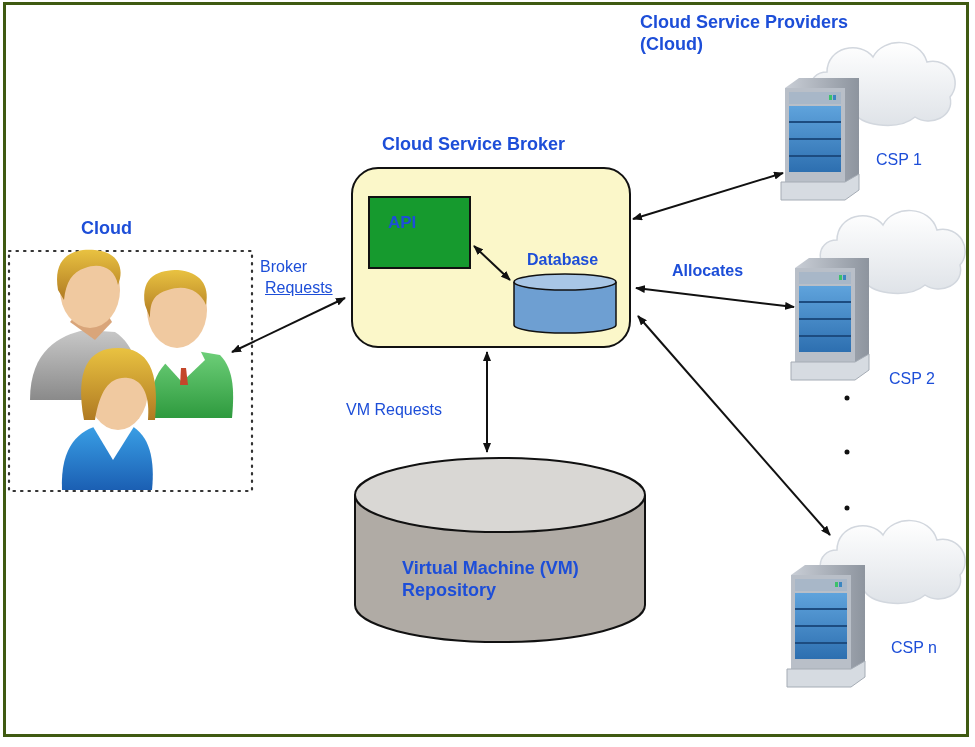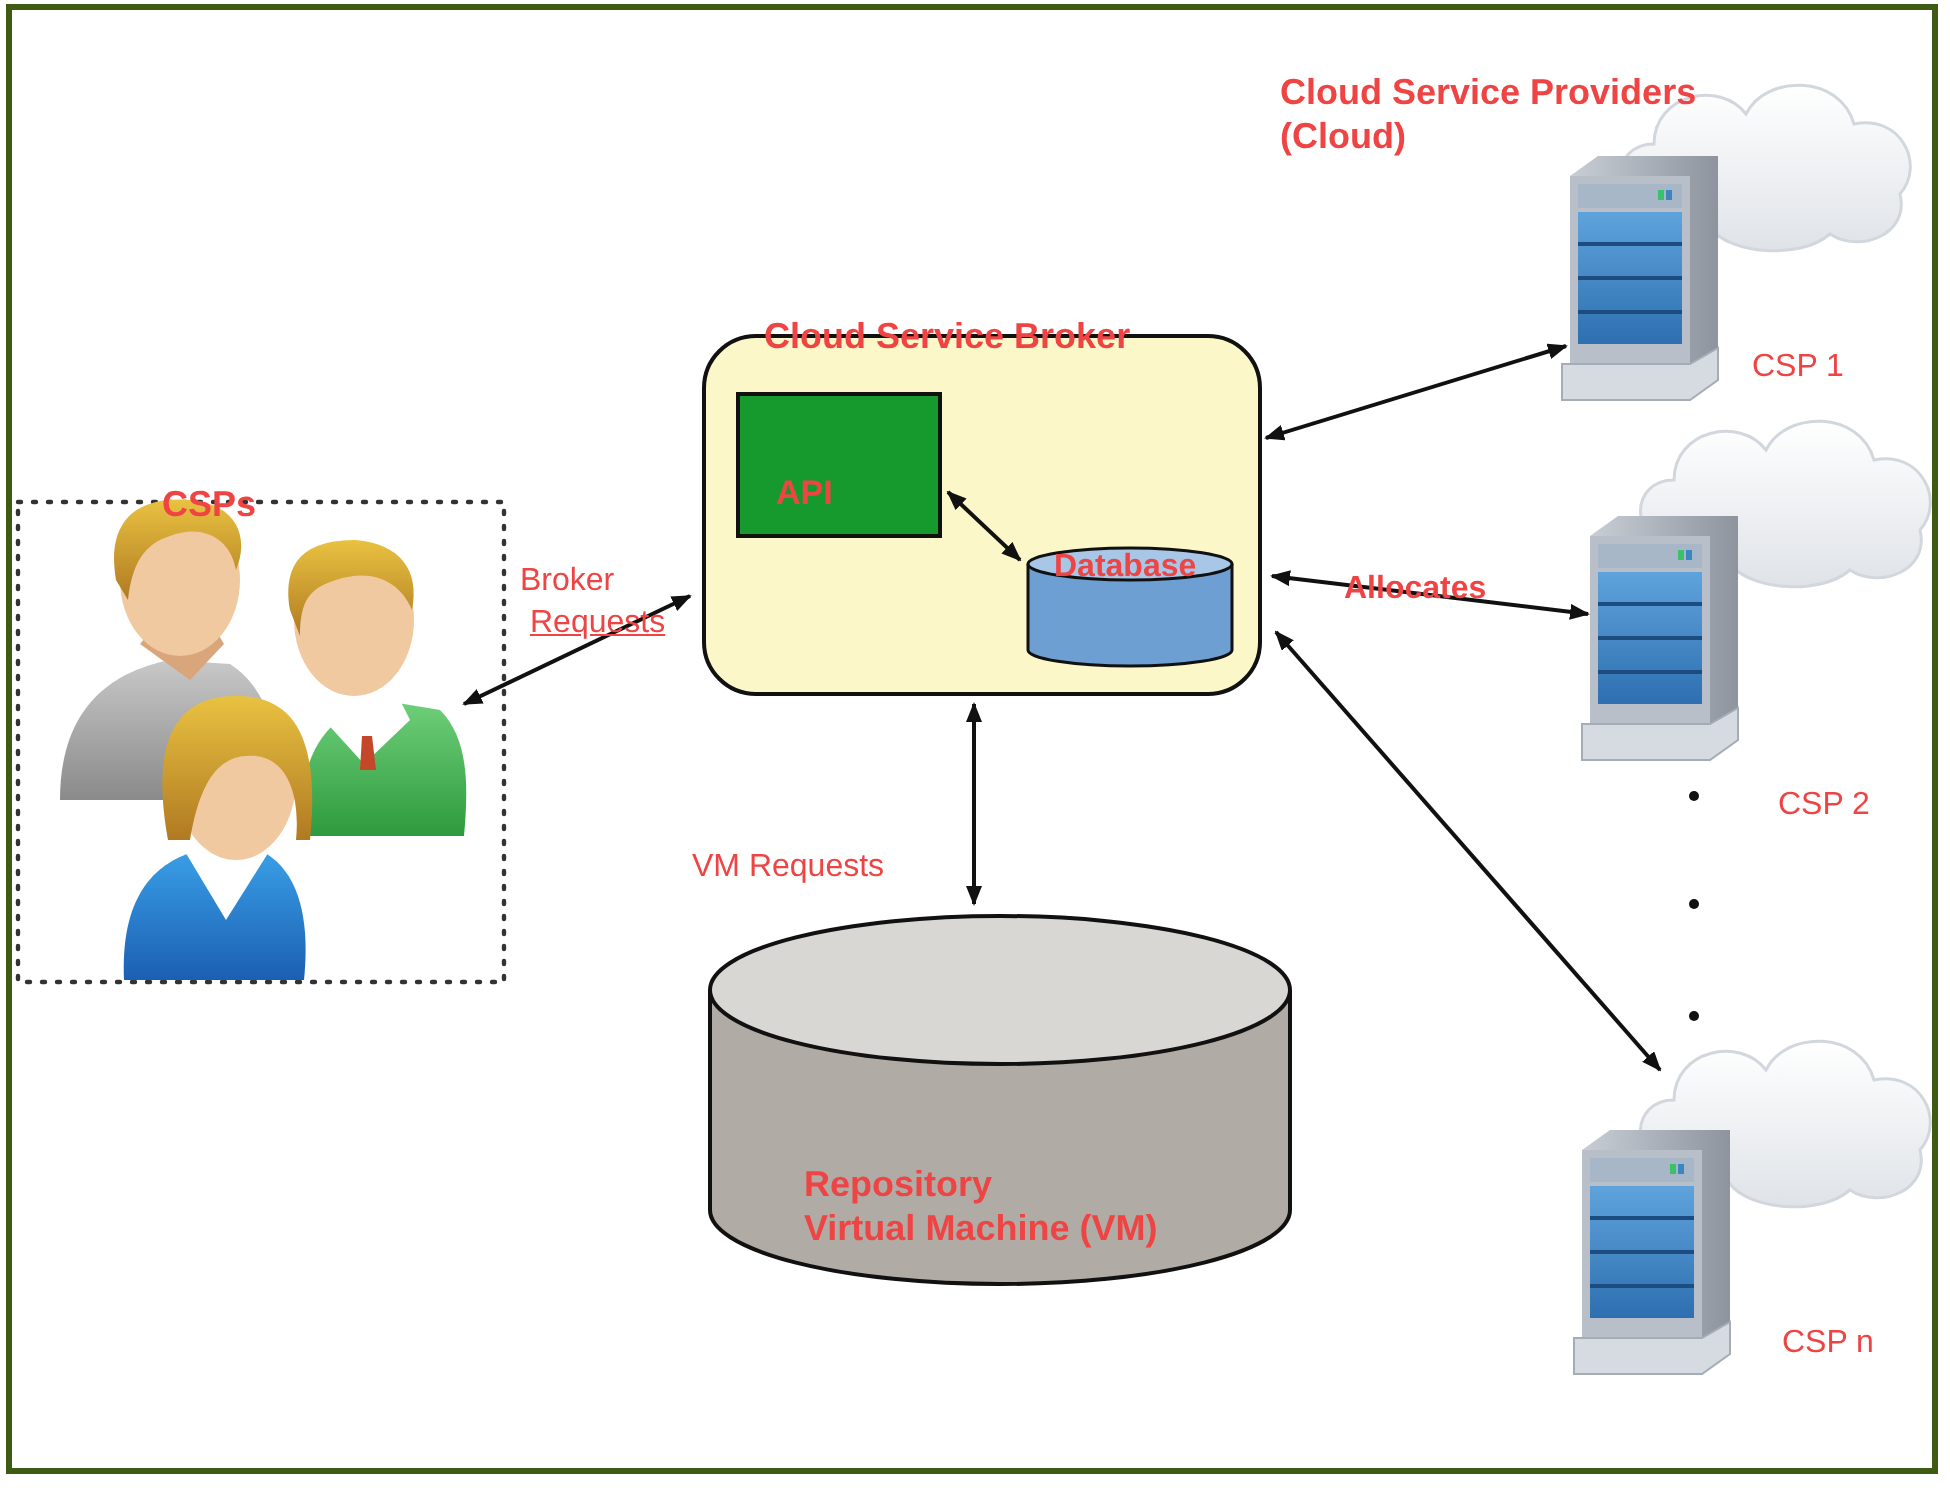--- a/index.html
+++ b/index.html
@@ -1,20 +1,20 @@
 <!DOCTYPE html>
 <html><head>
 <meta charset="utf-8">
 <style>
   html, body { margin: 0; padding: 0; background: #ffffff; }
   body { width: 975px; height: 747px; position: relative; overflow: hidden;
          font-family: "Liberation Sans", sans-serif; }
   .frame { position: absolute; left: 3px; top: 2px; width: 966px; height: 735px;
            border: 3px solid #3f5a12; box-sizing: border-box; background: #fff; }
-  .lbl { position: absolute; color: #ef4444; white-space: nowrap; margin-top: 24px; }
+  .lbl { position: absolute; color: #1d4ed8; white-space: nowrap; }
   .bold { font-weight: bold; }
   svg.canvas { position: absolute; left: 0; top: 0; }
 </style>
 </head>
 <body>
 
 <div class="frame"></div>
 
 <svg class="canvas" width="975" height="747" viewBox="0 0 975 747">
   <defs>
@@ -136,30 +136,30 @@
 
 <div class="lbl bold" style="left:640px; top:11px; font-size:18px; line-height:22px;">
   <div>Cloud Service Providers</div>
   <div>(Cloud)</div>
 </div>
 
 <div class="lbl bold" style="left:382px; top:134px; font-size:18px;">Cloud Service Broker</div>
 <div class="lbl bold" style="left:388px; top:213px; font-size:17px;">API</div>
 <div class="lbl bold" style="left:527px; top:251px; font-size:16px;">Database</div>
 
-<div class="lbl bold" style="left:81px; top:218px; font-size:18px;">CSPs</div>
+<div class="lbl bold" style="left:81px; top:218px; font-size:18px;">Cloud</div>
 
 <div class="lbl" style="left:260px; top:256px; font-size:16px; line-height:21px;">
   <div>Broker</div>
   <div style="padding-left:5px;text-decoration:underline;">Requests</div>
 </div>
 
 <div class="lbl" style="left:672px; top:262px; font-size:16px;font-weight:bold;">Allocates</div>
 <div class="lbl" style="left:346px; top:401px; font-size:16px;">VM Requests</div>
 
 <div class="lbl bold" style="left:402px; top:557px; font-size:18px; line-height:22px;">
+  <div>Virtual Machine (VM)</div>
   <div>Repository</div>
-  <div>Virtual Machine (VM)</div>
 </div>
 
 <div class="lbl" style="left:876px; top:151px; font-size:16px;">CSP 1</div>
 <div class="lbl" style="left:889px; top:370px; font-size:16px;">CSP 2</div>
 <div class="lbl" style="left:891px; top:639px; font-size:16px;">CSP n</div>
 
 </body></html>

